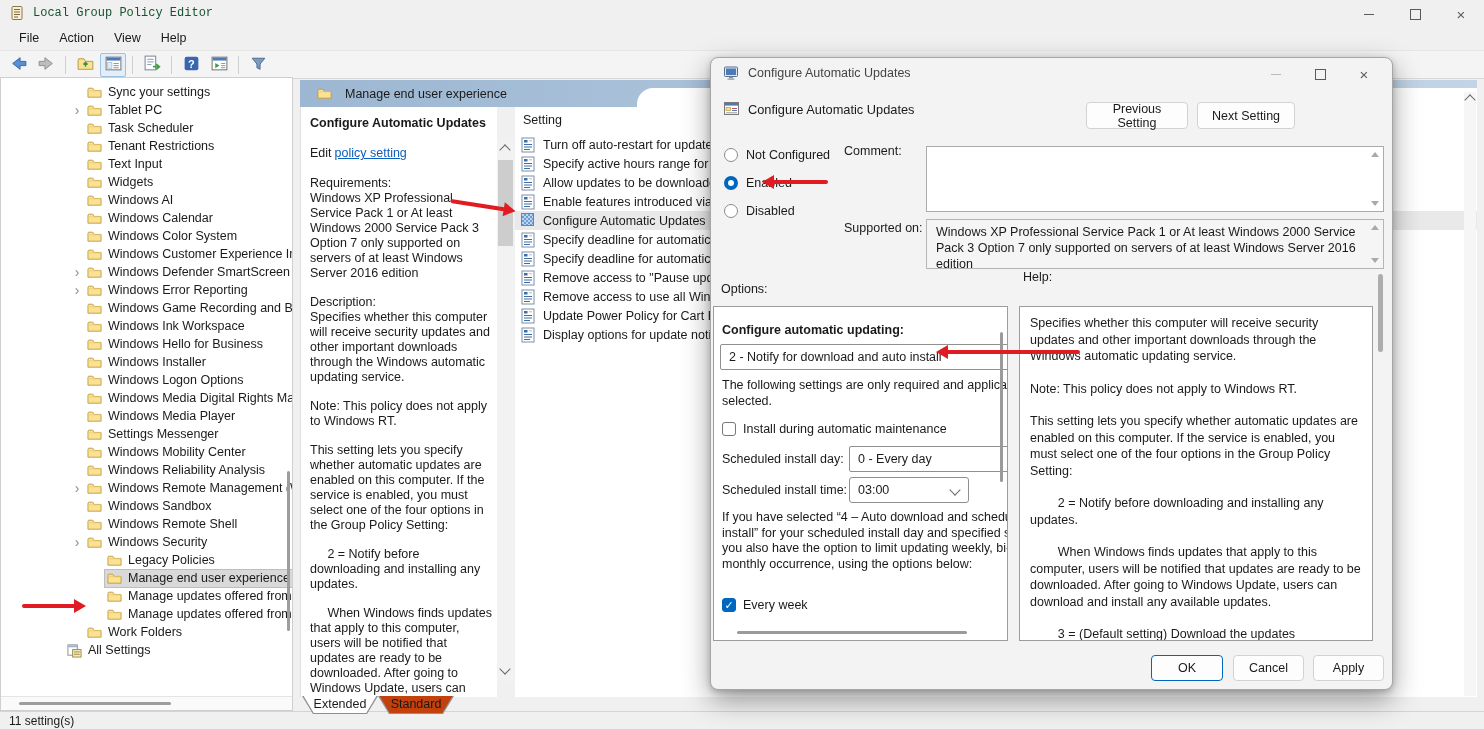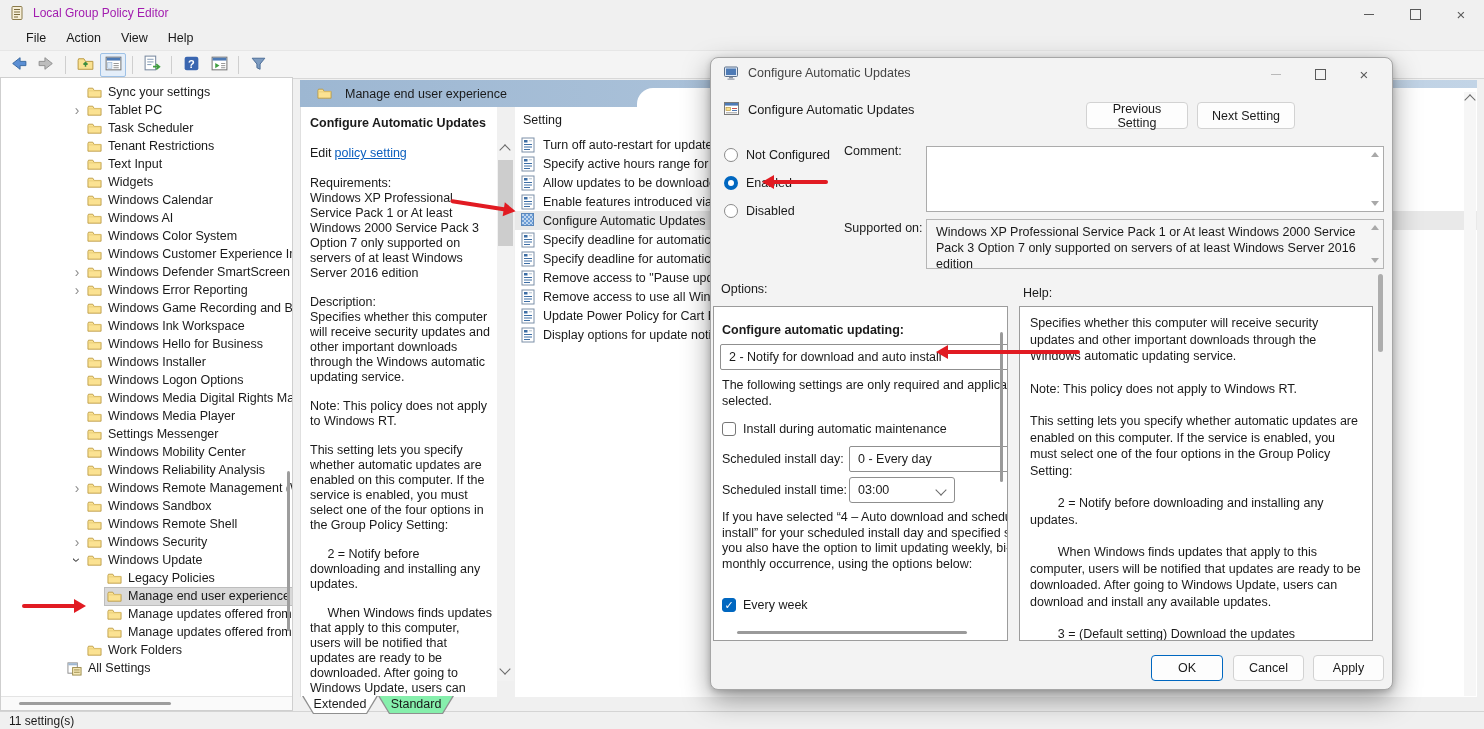--- a/index.html
+++ b/index.html
@@ -2,27 +2,27 @@
 <html><head>
 <meta charset="utf-8">
 <style>
   html,body{margin:0;padding:0;background:#dcdcdc;}
   .window{position:relative;width:1484px;height:729px;background:#f0f0f0;
     font-family:"Liberation Sans",sans-serif;font-size:12.5px;color:#1a1a1a;
     overflow:hidden;outline:1px solid #9a9a9a;}
   
   .titlebar{position:absolute;left:0;top:0;right:0;height:26px;display:flex;align-items:center;}
   .app-icon{margin-left:9px;width:16px;height:16px;display:inline-flex;}
-  .title-text{margin-left:8px;color:#a21caf;font-size:12px;}
+  .title-text{margin-left:8px;color:#14532d;font-size:12px;font-family:Liberation Mono, monospace;}
   .caption{position:absolute;right:0;top:0;height:28px;display:flex;}
   .cap-btn{width:46px;height:28px;display:flex;align-items:center;justify-content:center;color:#5a5a5a;}
   .glyph-min{width:10px;height:1px;background:#5a5a5a;display:inline-block;}
   .glyph-max{width:9px;height:9px;border:1px solid #5a5a5a;display:inline-block;}
   .glyph-close{font-size:15px;line-height:1;color:#5a5a5a;}
-  .menubar{position:absolute;left:0;top:26px;right:0;height:24px;display:flex;align-items:center;padding-left:16px;}
+  .menubar{position:absolute;left:0;top:26px;right:0;height:24px;display:flex;align-items:center;padding-left:9px;}
   .menu-item{padding:3px 10px;}
   .toolbar{position:absolute;left:0;top:50px;right:0;height:27px;display:flex;align-items:center;
     border-top:1px solid #e6e6e6;border-bottom:1px solid #d8d8d8;background:#f4f4f4;padding-left:4px;}
   .tb-btn{width:24px;height:22px;display:flex;align-items:center;justify-content:center;margin:0 1px;border-radius:2px;border:1px solid transparent;}
   .tb-btn.active{border:1px solid #9ec1e6;background:#e4eef9;}
   .tb-sep{width:1px;height:18px;background:#cfcfcf;margin:0 5px;}
   
   .tree-panel{position:absolute;left:0;top:77px;width:293px;height:634px;background:#fff;
     border:1px solid #cfcfcf;box-sizing:border-box;overflow:hidden;}
   .tree-list{position:absolute;left:0;top:5px;right:6px;}
@@ -65,21 +65,21 @@
   .settings-vscroll{position:absolute;left:1464px;top:92px;width:12px;height:604px;background:#f6f6f6;z-index:1;}
   .settings-vscroll .chev{position:absolute;left:2px;top:4px;}
   
   .tabs{position:absolute;left:302px;top:696px;height:18px;z-index:3;display:flex;justify-content:center;}
   .tab{position:relative;height:18px;margin-right:0px;}
   .tab .outer{position:absolute;inset:0;background:#8f8f8f;
     clip-path:polygon(0 0,100% 0,calc(100% - 11px) 100%,11px 100%);}
   .tab .inner{position:absolute;inset:0;background:#fff;display:flex;align-items:flex-start;justify-content:center;
     clip-path:polygon(1.6px 0,calc(100% - 1.6px) 0,calc(100% - 11.8px) calc(100% - 1px),11.8px calc(100% - 1px));
     font-size:12.5px;padding-top:1px;box-sizing:border-box;}
-  .tab.inactive .inner{background:#86efac;}
+  .tab.inactive .inner{background:#c2410c;}
   .statusbar{position:absolute;left:0;top:711px;right:0;height:18px;background:#f0f0f0;
     border-top:1px solid #d4d4d4;display:flex;align-items:center;padding-left:9px;font-size:12px;}
   
   .dialog{position:absolute;left:710px;top:57px;width:683px;height:633px;background:#f3f3f3;
     border:1px solid #a6a6a6;border-radius:8px;box-sizing:border-box;z-index:10;
     box-shadow:0 10px 28px rgba(0,0,0,.38),0 2px 6px rgba(0,0,0,.2);}
   .dlg-titlebar{position:absolute;left:0;top:0;right:0;height:30px;display:flex;align-items:center;}
   .dlg-titlebar .app-icon{margin-left:12px;}
   .dlg-title-text{margin-left:9px;color:#444;}
   .dlg-caption{position:absolute;right:6px;top:2px;display:flex;}
@@ -100,21 +100,21 @@
     box-sizing:border-box;padding:4px 20px 0 9px;line-height:16px;}
   .mini-tri-up{position:absolute;right:4px;top:5px;width:0;height:0;border-left:4px solid transparent;border-right:4px solid transparent;border-bottom:5px solid #a9a9a9;}
   .mini-tri-down{position:absolute;right:4px;bottom:5px;width:0;height:0;border-left:4px solid transparent;border-right:4px solid transparent;border-top:5px solid #a9a9a9;}
   .options-box{position:absolute;left:2px;top:248px;width:295px;height:335px;background:#fff;
     border:1px solid #9c9c9c;box-sizing:border-box;overflow:hidden;}
   .opt-label{position:absolute;left:8px;top:16px;font-weight:bold;}
   .opt-dd{position:absolute;border:1px solid #8f8f8f;border-radius:2px;background:#fff;display:flex;align-items:center;
     padding-left:8px;box-sizing:border-box;white-space:nowrap;overflow:hidden;}
   .dd-main{left:6px;top:37px;width:332px;height:26px;}
   .dd-day{left:135px;top:139px;width:206px;height:26px;}
-  .dd-time{left:135px;top:170px;width:106px;height:26px;border-radius:3px;}
+  .dd-time{left:135px;top:170px;width:120px;height:26px;border-radius:3px;}
   .dd-chev{position:absolute;right:9px;top:8px;}
   .opt-text{position:absolute;left:8px;line-height:15.5px;width:342px;}
   .chk{width:14px;height:14px;border:1px solid #767676;border-radius:3px;background:#fff;box-sizing:border-box;
     display:inline-flex;align-items:center;justify-content:center;flex:none;margin-right:7px;}
   .chk.on{background:#0067c0;border-color:#0067c0;color:#fff;font-size:11px;line-height:1;}
   .chk-row{position:absolute;left:8px;display:flex;align-items:center;white-space:nowrap;}
   .opt-vscroll{position:absolute;right:4px;top:25px;width:3px;height:150px;background:#9a9a9a;border-radius:2px;}
   .opt-hscroll{position:absolute;left:23px;bottom:6px;width:230px;height:3px;background:#9a9a9a;border-radius:2px;}
   .help-box{position:absolute;left:308px;top:248px;width:354px;height:335px;background:#fff;
     border:1px solid #9c9c9c;box-sizing:border-box;overflow:hidden;padding:8px 10px 0 10px;}
@@ -317,46 +317,46 @@
         <div class="tree-row">
           <span class="tree-spacer" style="width: 68px;"></span>
           <span class="tree-chevron"></span>
           <span class="tree-node">
             <span class="tree-icon">
               <svg viewBox="0 0 16 16" width="15" height="15">
                 <path d="M1 4.8 L1 13 L15 13 L15 5.8 L7.6 5.8 L6.2 3.4 L1.6 3.4 Z" fill="#fbe292" stroke="#b8973f" stroke-width="0.9"></path>
                 <path d="M1 6.2 L15 6.2" stroke="#e7cc76" stroke-width="0.9"></path>
               </svg>
             </span>
+            <span>Windows AI</span>
+          </span>
+        </div>
+        <div class="tree-row">
+          <span class="tree-spacer" style="width: 68px;"></span>
+          <span class="tree-chevron"></span>
+          <span class="tree-node">
+            <span class="tree-icon">
+              <svg viewBox="0 0 16 16" width="15" height="15">
+                <path d="M1 4.8 L1 13 L15 13 L15 5.8 L7.6 5.8 L6.2 3.4 L1.6 3.4 Z" fill="#fbe292" stroke="#b8973f" stroke-width="0.9"></path>
+                <path d="M1 6.2 L15 6.2" stroke="#e7cc76" stroke-width="0.9"></path>
+              </svg>
+            </span>
             <span>Windows Calendar</span>
           </span>
         </div>
         <div class="tree-row">
           <span class="tree-spacer" style="width: 68px;"></span>
           <span class="tree-chevron"></span>
           <span class="tree-node">
             <span class="tree-icon">
               <svg viewBox="0 0 16 16" width="15" height="15">
                 <path d="M1 4.8 L1 13 L15 13 L15 5.8 L7.6 5.8 L6.2 3.4 L1.6 3.4 Z" fill="#fbe292" stroke="#b8973f" stroke-width="0.9"></path>
                 <path d="M1 6.2 L15 6.2" stroke="#e7cc76" stroke-width="0.9"></path>
               </svg>
             </span>
-            <span>Windows AI</span>
-          </span>
-        </div>
-        <div class="tree-row">
-          <span class="tree-spacer" style="width: 68px;"></span>
-          <span class="tree-chevron"></span>
-          <span class="tree-node">
-            <span class="tree-icon">
-              <svg viewBox="0 0 16 16" width="15" height="15">
-                <path d="M1 4.8 L1 13 L15 13 L15 5.8 L7.6 5.8 L6.2 3.4 L1.6 3.4 Z" fill="#fbe292" stroke="#b8973f" stroke-width="0.9"></path>
-                <path d="M1 6.2 L15 6.2" stroke="#e7cc76" stroke-width="0.9"></path>
-              </svg>
-            </span>
             <span>Windows Color System</span>
           </span>
         </div>
         <div class="tree-row">
           <span class="tree-spacer" style="width: 68px;"></span>
           <span class="tree-chevron"></span>
           <span class="tree-node">
             <span class="tree-icon">
               <svg viewBox="0 0 16 16" width="15" height="15">
                 <path d="M1 4.8 L1 13 L15 13 L15 5.8 L7.6 5.8 L6.2 3.4 L1.6 3.4 Z" fill="#fbe292" stroke="#b8973f" stroke-width="0.9"></path>
@@ -565,33 +565,20 @@
           <span class="tree-spacer" style="width: 68px;"></span>
           <span class="tree-chevron">›</span>
           <span class="tree-node">
             <span class="tree-icon">
               <svg viewBox="0 0 16 16" width="15" height="15">
                 <path d="M1 4.8 L1 13 L15 13 L15 5.8 L7.6 5.8 L6.2 3.4 L1.6 3.4 Z" fill="#fbe292" stroke="#b8973f" stroke-width="0.9"></path>
                 <path d="M1 6.2 L15 6.2" stroke="#e7cc76" stroke-width="0.9"></path>
               </svg>
             </span>
             <span>Windows Security</span>
-          </span>
-        </div>
-        <div class="tree-row">
-          <span class="tree-spacer" style="width: 68px;"></span>
-          <span class="tree-chevron open">›</span>
-          <span class="tree-node">
-            <span class="tree-icon">
-              <svg viewBox="0 0 16 16" width="15" height="15">
-                <path d="M1 4.8 L1 13 L15 13 L15 5.8 L7.6 5.8 L6.2 3.4 L1.6 3.4 Z" fill="#fbe292" stroke="#b8973f" stroke-width="0.9"></path>
-                <path d="M1 6.2 L15 6.2" stroke="#e7cc76" stroke-width="0.9"></path>
-              </svg>
-            </span>
-            <span>Windows Update</span>
           </span>
         </div>
         <div class="tree-row">
           <span class="tree-spacer" style="width: 88px;"></span>
           <span class="tree-chevron"></span>
           <span class="tree-node">
             <span class="tree-icon">
               <svg viewBox="0 0 16 16" width="15" height="15">
                 <path d="M1 4.8 L1 13 L15 13 L15 5.8 L7.6 5.8 L6.2 3.4 L1.6 3.4 Z" fill="#fbe292" stroke="#b8973f" stroke-width="0.9"></path>
                 <path d="M1 6.2 L15 6.2" stroke="#e7cc76" stroke-width="0.9"></path>
@@ -920,21 +907,21 @@
       <span class="mini-tri-down"></span>
     </div>
     <div class="dlg-label" style="left:133px;top:163px;">Supported on:</div>
     <div class="supported-box">
       <span>Windows XP Professional Service Pack 1 or At least Windows 2000 Service Pack 3 Option 7 only supported on servers of at least Windows Server 2016 edition</span>
       <span class="mini-tri-up"></span>
       <span class="mini-tri-down"></span>
     </div>
 
     <div class="dlg-label" style="left:10px;top:224px;">Options:</div>
-    <div class="dlg-label" style="left:312px;top:228px;">Help:</div>
+    <div class="dlg-label" style="left:312px;top:212px;">Help:</div>
 
     <div class="options-box">
       <div class="opt-label">Configure automatic updating:</div>
       <div class="opt-dd dd-main">
           <span>2 - Notify for download and auto install</span>
         </div>
       <div class="opt-text" style="top:71px;">The following settings are only required and applicable if 4 is selected.</div>
       <div class="chk-row" style="top:115px;">
         <span class="chk"></span>
           <span>Install during automatic maintenance</span>

